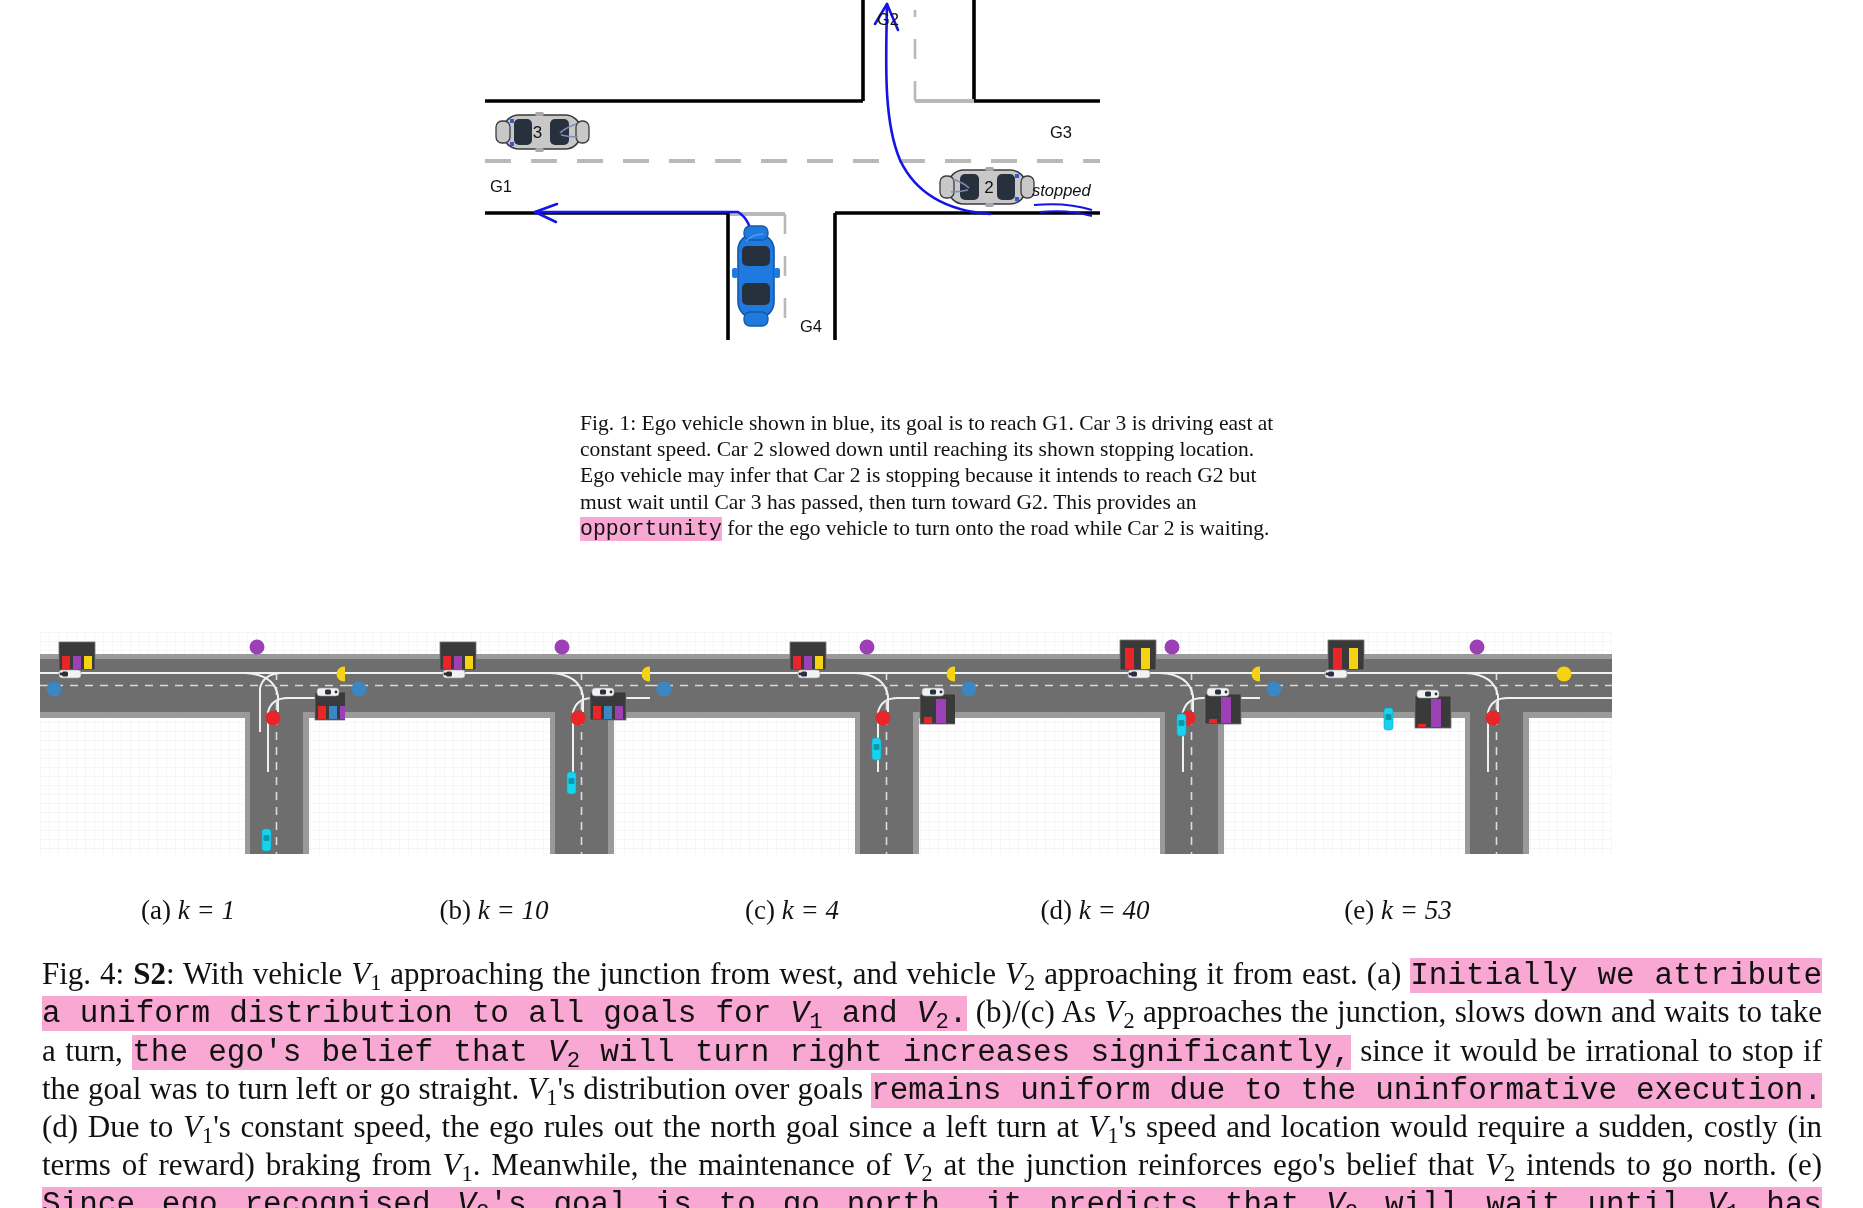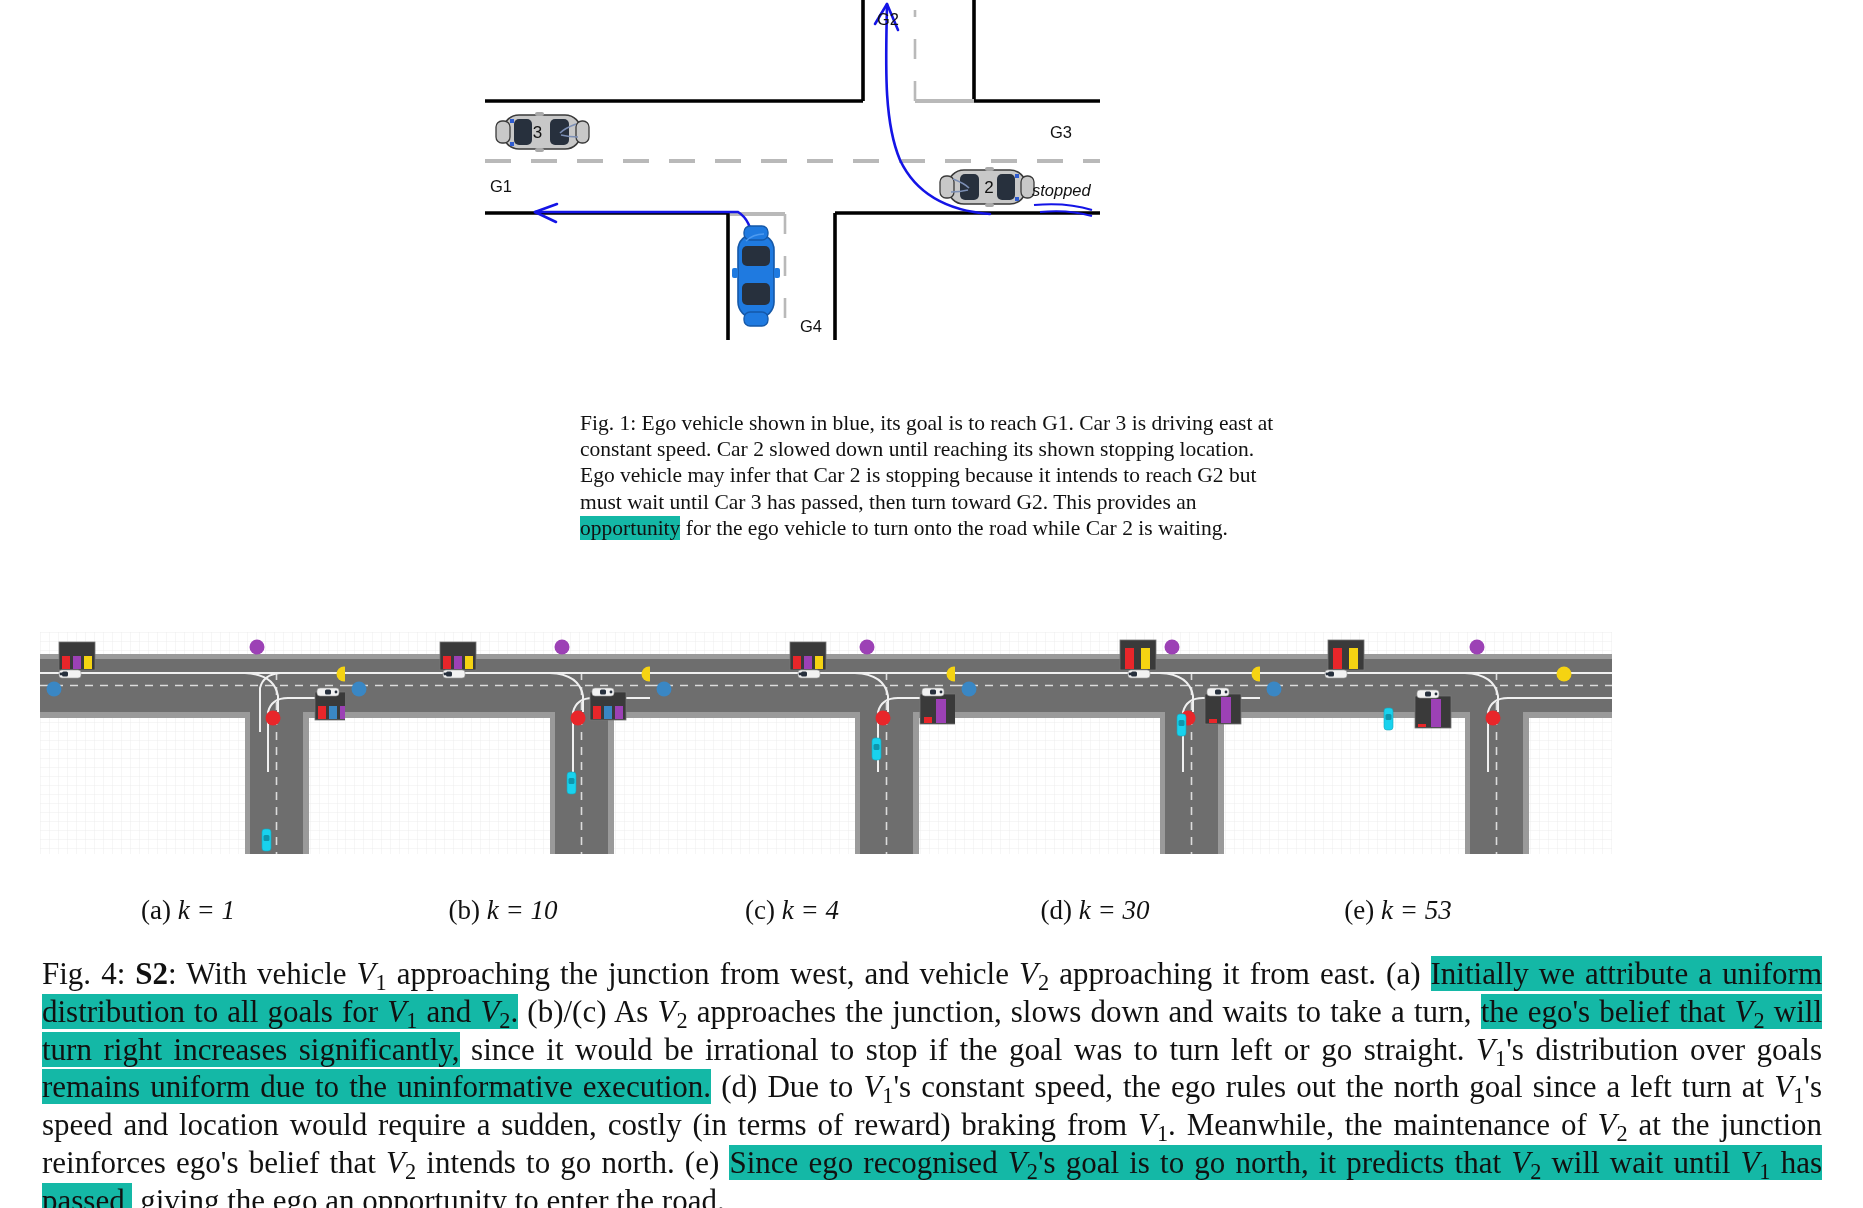--- a/index.html
+++ b/index.html
@@ -17,39 +17,39 @@
   #fig1{position:absolute;left:0;top:0;}
 
   
   #fig1-caption{
     position:absolute;left:580px;top:410px;width:714px;
     font-family:"Liberation Serif", serif;
     font-size:21.5px;line-height:26.2px;
     text-align:left;
     color:#111;
   }
-  .hl{background:#14b8a6;}
+  .hl{background:#f9a8d4;font-family:Liberation Mono, monospace;}
 
   
   #panels{position:absolute;left:0px;top:632px;width:1863px;height:225px;}
   .panel{position:absolute;top:0;width:352px;height:222px;overflow:hidden;background:#ffffff;}
   .p0{left:40px;}
   .p1{left:345px;}
   .p2{left:650px;}
   .p3{left:955px;}
   .p4{left:1260px;}
 
   
   #subcaps{position:absolute;left:0;top:895px;width:1521px;height:40px;}
   .subcap{
     position:absolute;top:0;width:360px;text-align:center;
     font-family:"Liberation Serif", serif;font-size:27px;color:#111;
   }
   .subcap .it{font-style:italic;font-family:"Liberation Serif",serif;}
-  .s0{left:8px;} .s1{left:323px;} .s2{left:612px;} .s3{left:915px;} .s4{left:1218px;}
+  .s0{left:8px;} .s1{left:314px;} .s2{left:612px;} .s3{left:915px;} .s4{left:1218px;}
 
   
   #fig4-caption{
     position:absolute;left:42px;top:960px;width:1780px;
     font-family:"Liberation Serif", serif;
     font-size:31px;line-height:28.6px;
     text-align:justify;
     color:#111;
   }
   #fig4-caption b{font-weight:bold;}
@@ -384,19 +384,19 @@
           <rect x="125.5" y="82" width="6" height="6" rx="1.5" fill="#0e96ad"></rect>
         </g>
       </svg>
     </div>
   </div>
 
   <div id="subcaps">
     <div class="subcap s0"><span>(a)</span>&nbsp;<span class="it">k = 1</span></div>
     <div class="subcap s1"><span>(b)</span>&nbsp;<span class="it">k = 10</span></div>
     <div class="subcap s2"><span>(c)</span>&nbsp;<span class="it">k = 4</span></div>
-    <div class="subcap s3"><span>(d)</span>&nbsp;<span class="it">k = 30</span></div>
+    <div class="subcap s3"><span>(d)</span>&nbsp;<span class="it">k = 40</span></div>
     <div class="subcap s4"><span>(e)</span>&nbsp;<span class="it">k = 53</span></div>
   </div>
 
   <div id="fig4-caption"><span>Fig. 4:</span> <b>S2</b><span>: With vehicle </span><span class="vit">V</span><span class="sub">1</span><span> approaching the junction from west, and vehicle </span><span class="vit">V</span><span class="sub">2</span><span> approaching it from east. (a) </span><span class="hl"><span>Initially we attribute a uniform distribution to all goals for </span><span class="vit">V</span><span class="sub">1</span><span> and </span><span class="vit">V</span><span class="sub">2</span><span>.</span></span><span> (b)/(c) As </span><span class="vit">V</span><span class="sub">2</span><span> approaches the junction, slows down and waits to take a turn, </span><span class="hl"><span>the ego's belief that </span><span class="vit">V</span><span class="sub">2</span><span> will turn right increases significantly,</span></span><span> since it would be irrational to stop if the goal was to turn left or go straight. </span><span class="vit">V</span><span class="sub">1</span><span>'s distribution over goals </span><span class="hl">remains uniform due to the uninformative execution.</span><span> (d) Due to </span><span class="vit">V</span><span class="sub">1</span><span>'s constant speed, the ego rules out the north goal since a left turn at </span><span class="vit">V</span><span class="sub">1</span><span>'s speed and location would require a sudden, costly (in terms of reward) braking from </span><span class="vit">V</span><span class="sub">1</span><span>. Meanwhile, the maintenance of </span><span class="vit">V</span><span class="sub">2</span><span> at the junction reinforces ego's belief that </span><span class="vit">V</span><span class="sub">2</span><span> intends to go north. (e) </span><span class="hl"><span>Since ego recognised </span><span class="vit">V</span><span class="sub">2</span><span>'s goal is to go north, it predicts that </span><span class="vit">V</span><span class="sub">2</span><span> will wait until </span><span class="vit">V</span><span class="sub">1</span><span> has passed,</span></span><span> giving the ego an opportunity to enter the road.</span></div>
 
 </div>
 
 </body></html>

